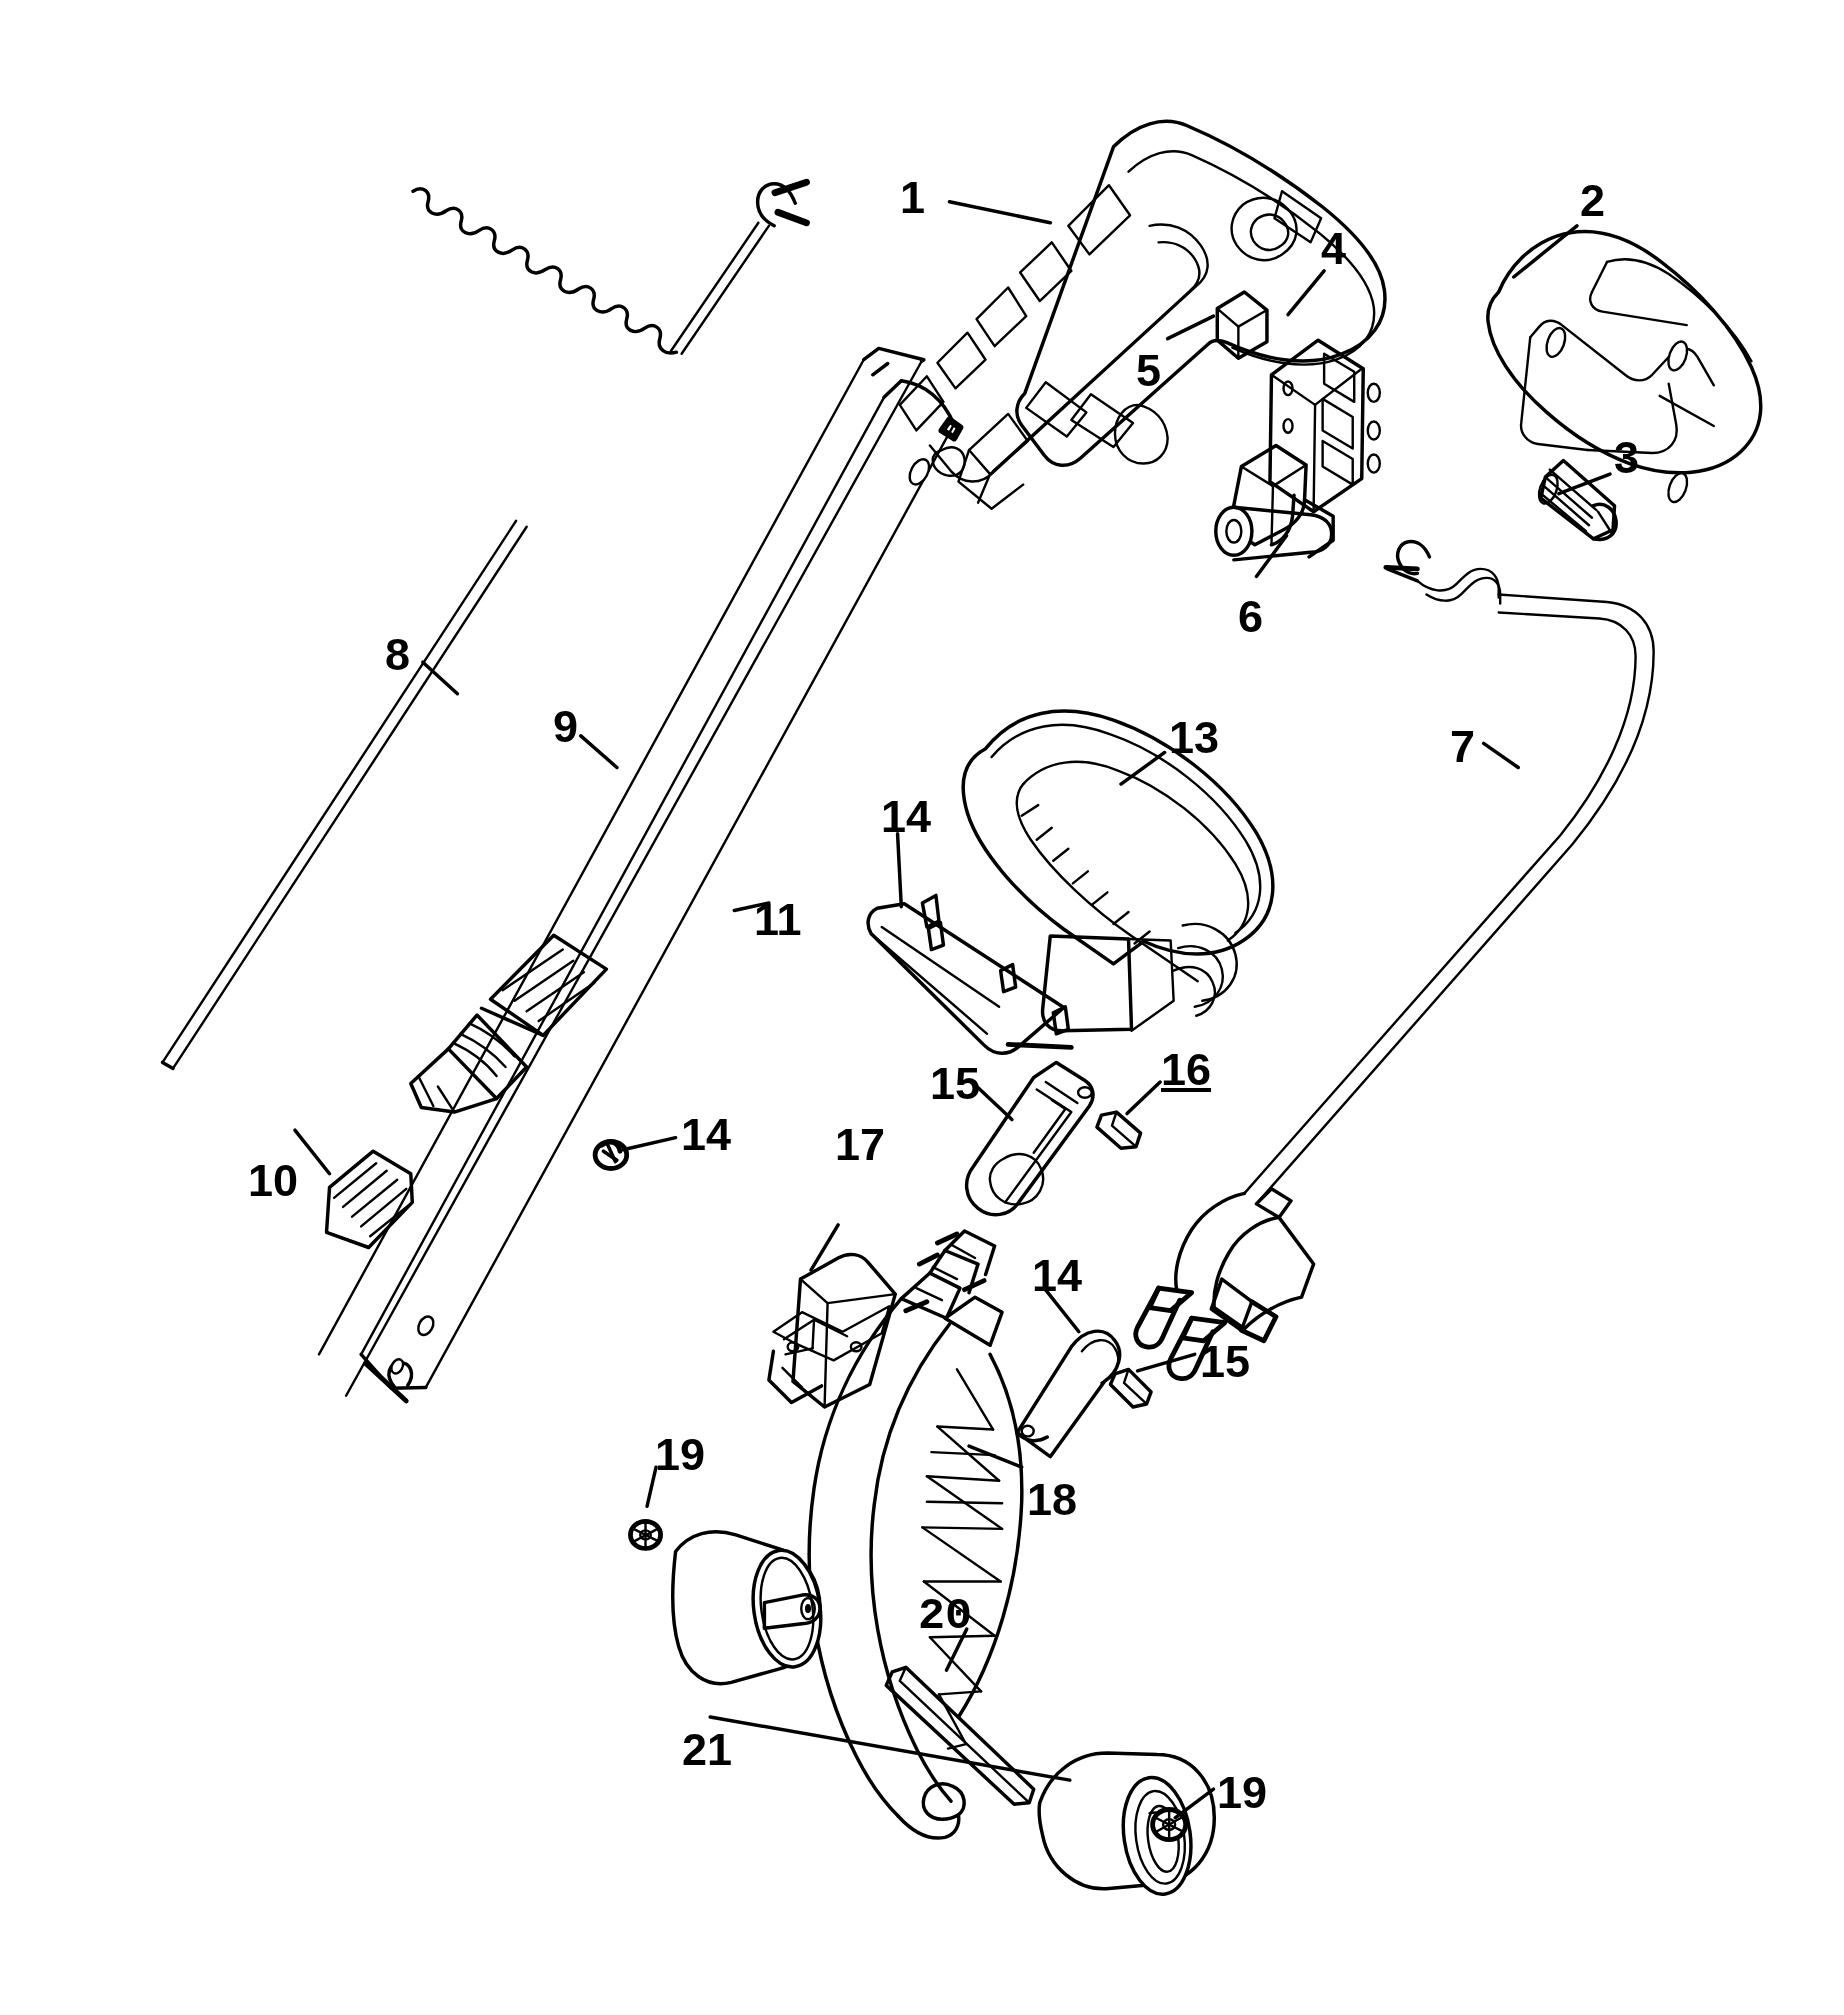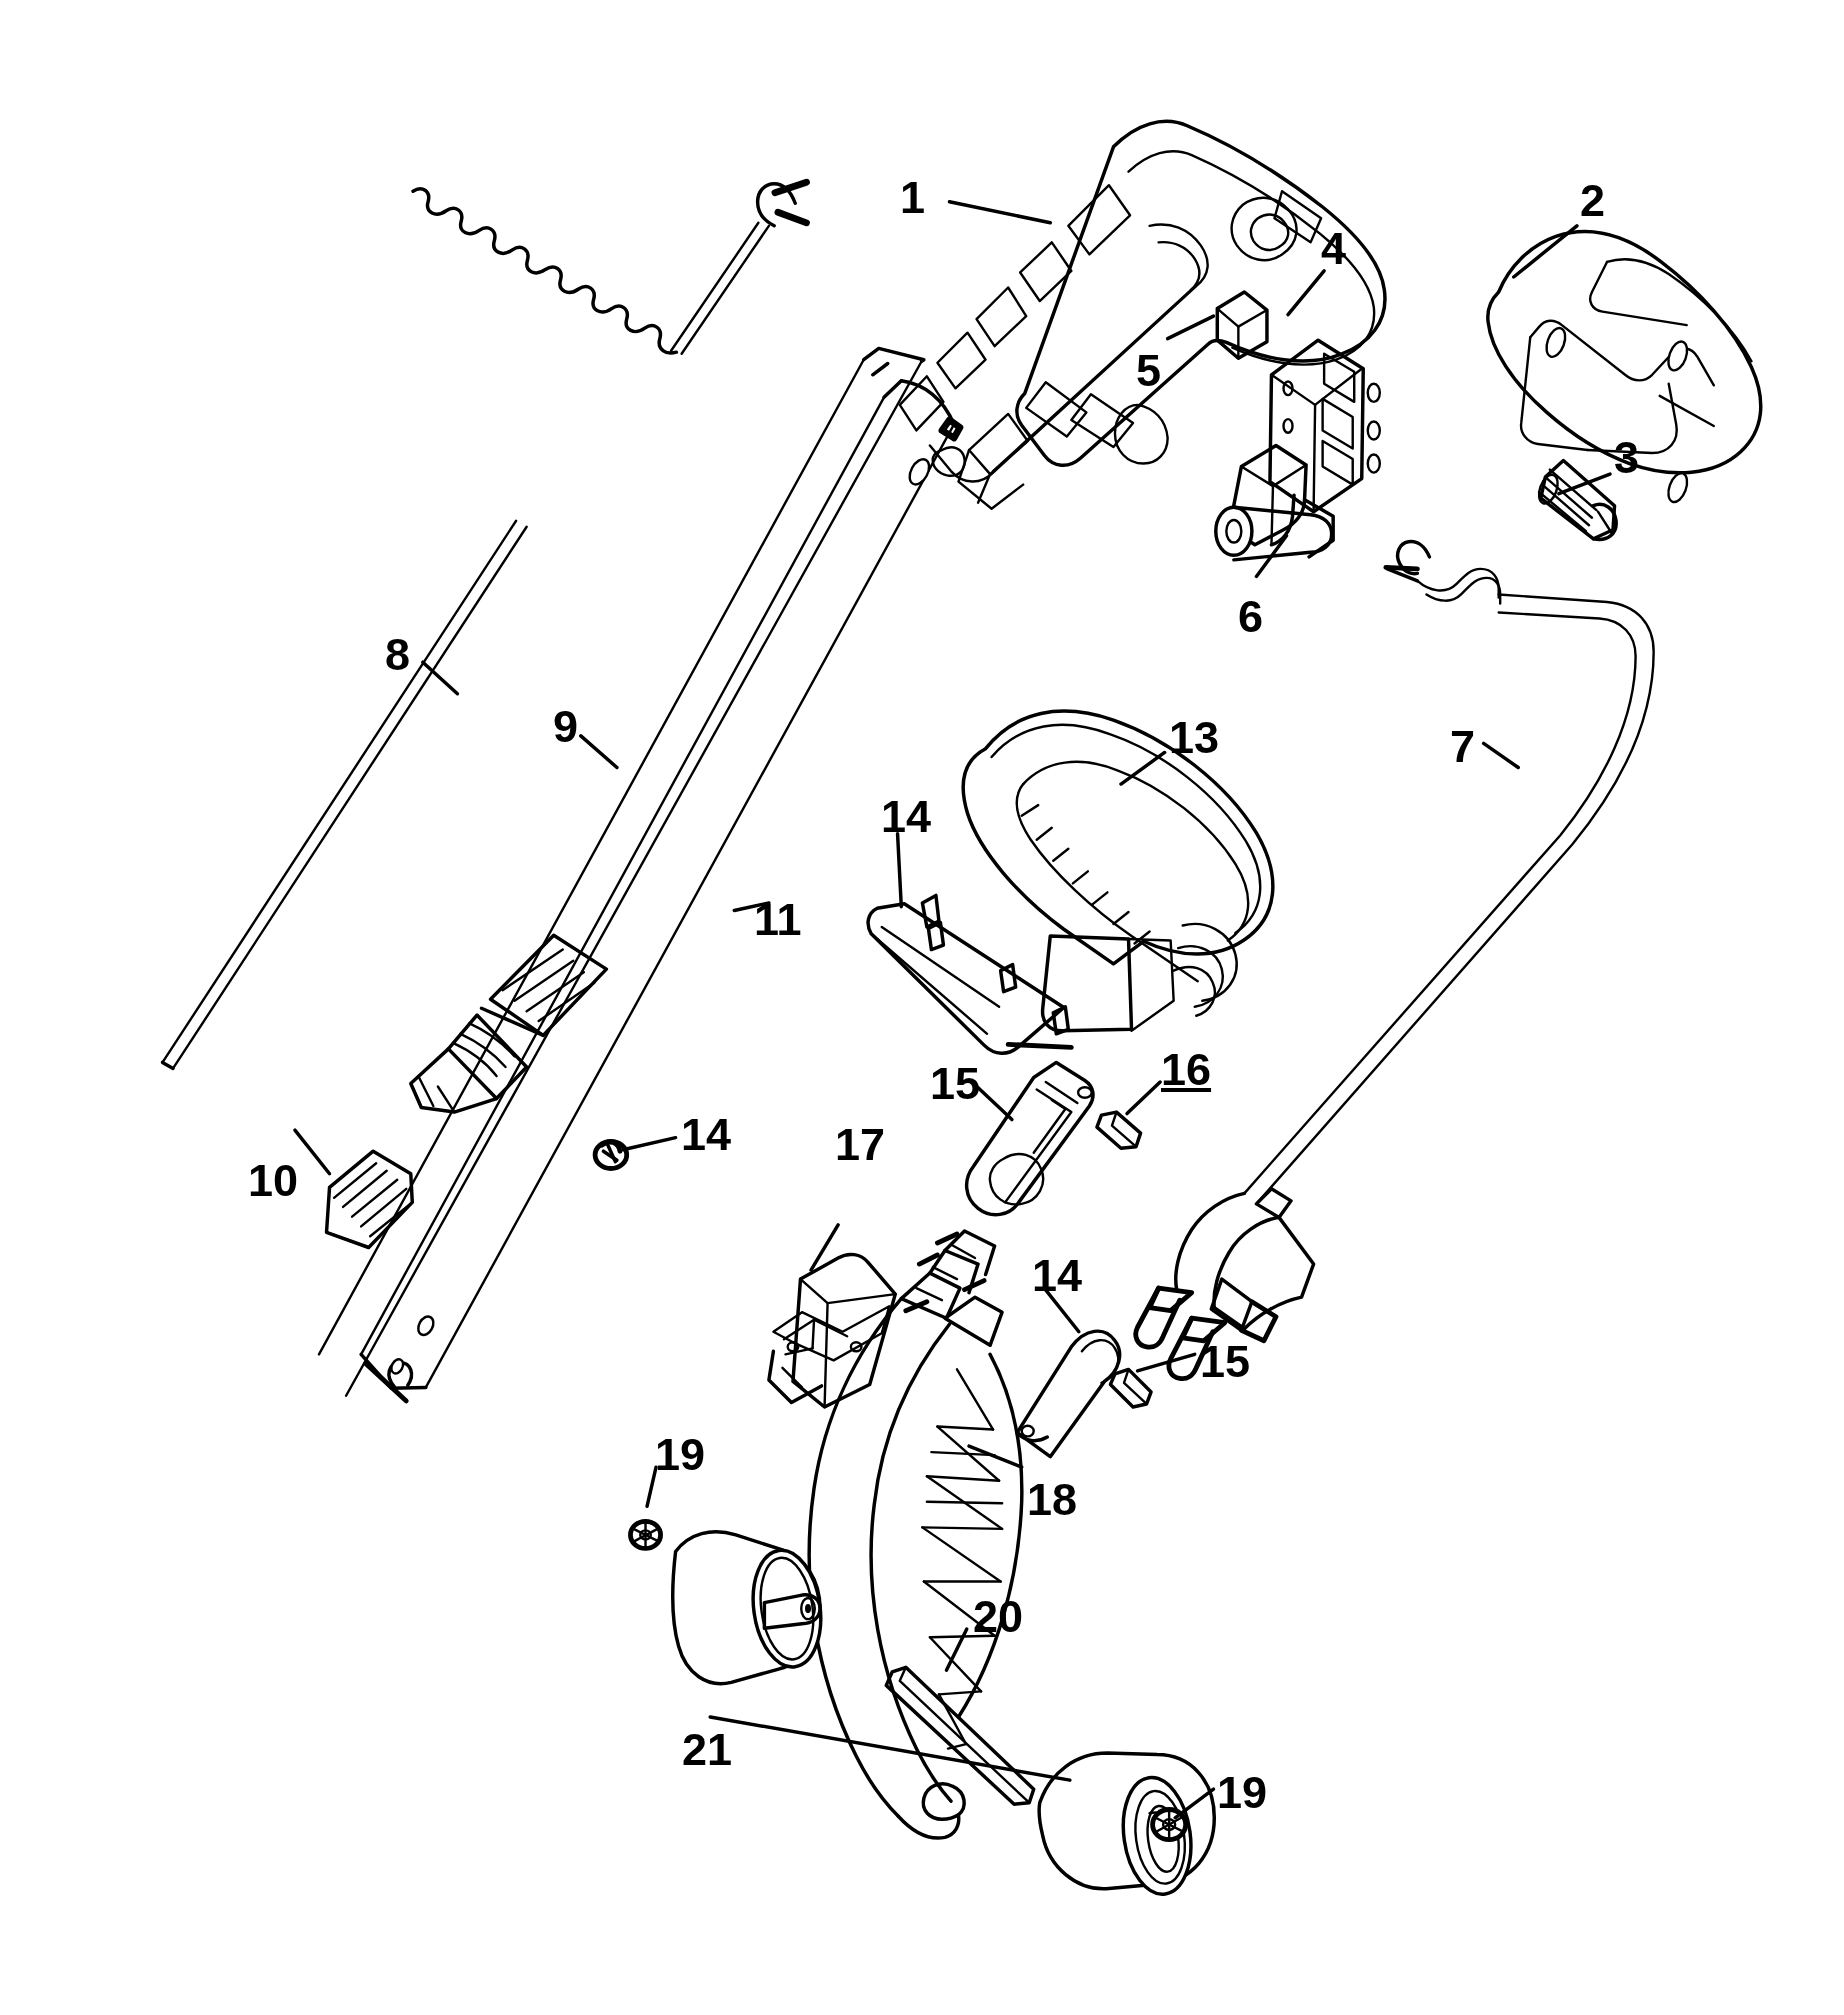--- a/index.html
+++ b/index.html
@@ -598,19 +598,19 @@
       <div class="callout" style="left: 681px; top: 1112px;">14</div>
       <div class="callout" style="left: 1169px; top: 715px;">13</div>
       <div class="callout" style="left: 881px; top: 794px;">14</div>
       <div class="callout" style="left: 930px; top: 1061px;">15</div>
       <div class="callout" style="left: 1161px; top: 1047px; text-decoration: underline;">16</div>
       <div class="callout" style="left: 835px; top: 1122px;">17</div>
       <div class="callout" style="left: 1027px; top: 1477px;">18</div>
       <div class="callout" style="left: 1032px; top: 1253px;">14</div>
       <div class="callout" style="left: 1200px; top: 1339px;">15</div>
       <div class="callout" style="left: 655px; top: 1432px;">19</div>
-      <div class="callout" style="left: 973px; top: 1594px;">20</div>
+      <div class="callout" style="left: 918px; top: 1594px; font-family: Liberation Mono, monospace;">20</div>
       <div class="callout" style="left: 666px; top: 1727px; margin-left: 16px;">21</div>
       <div class="callout" style="left: 1217px; top: 1770px;">19</div>
     </div>
 
 </div>
 
 
 </body></html>

